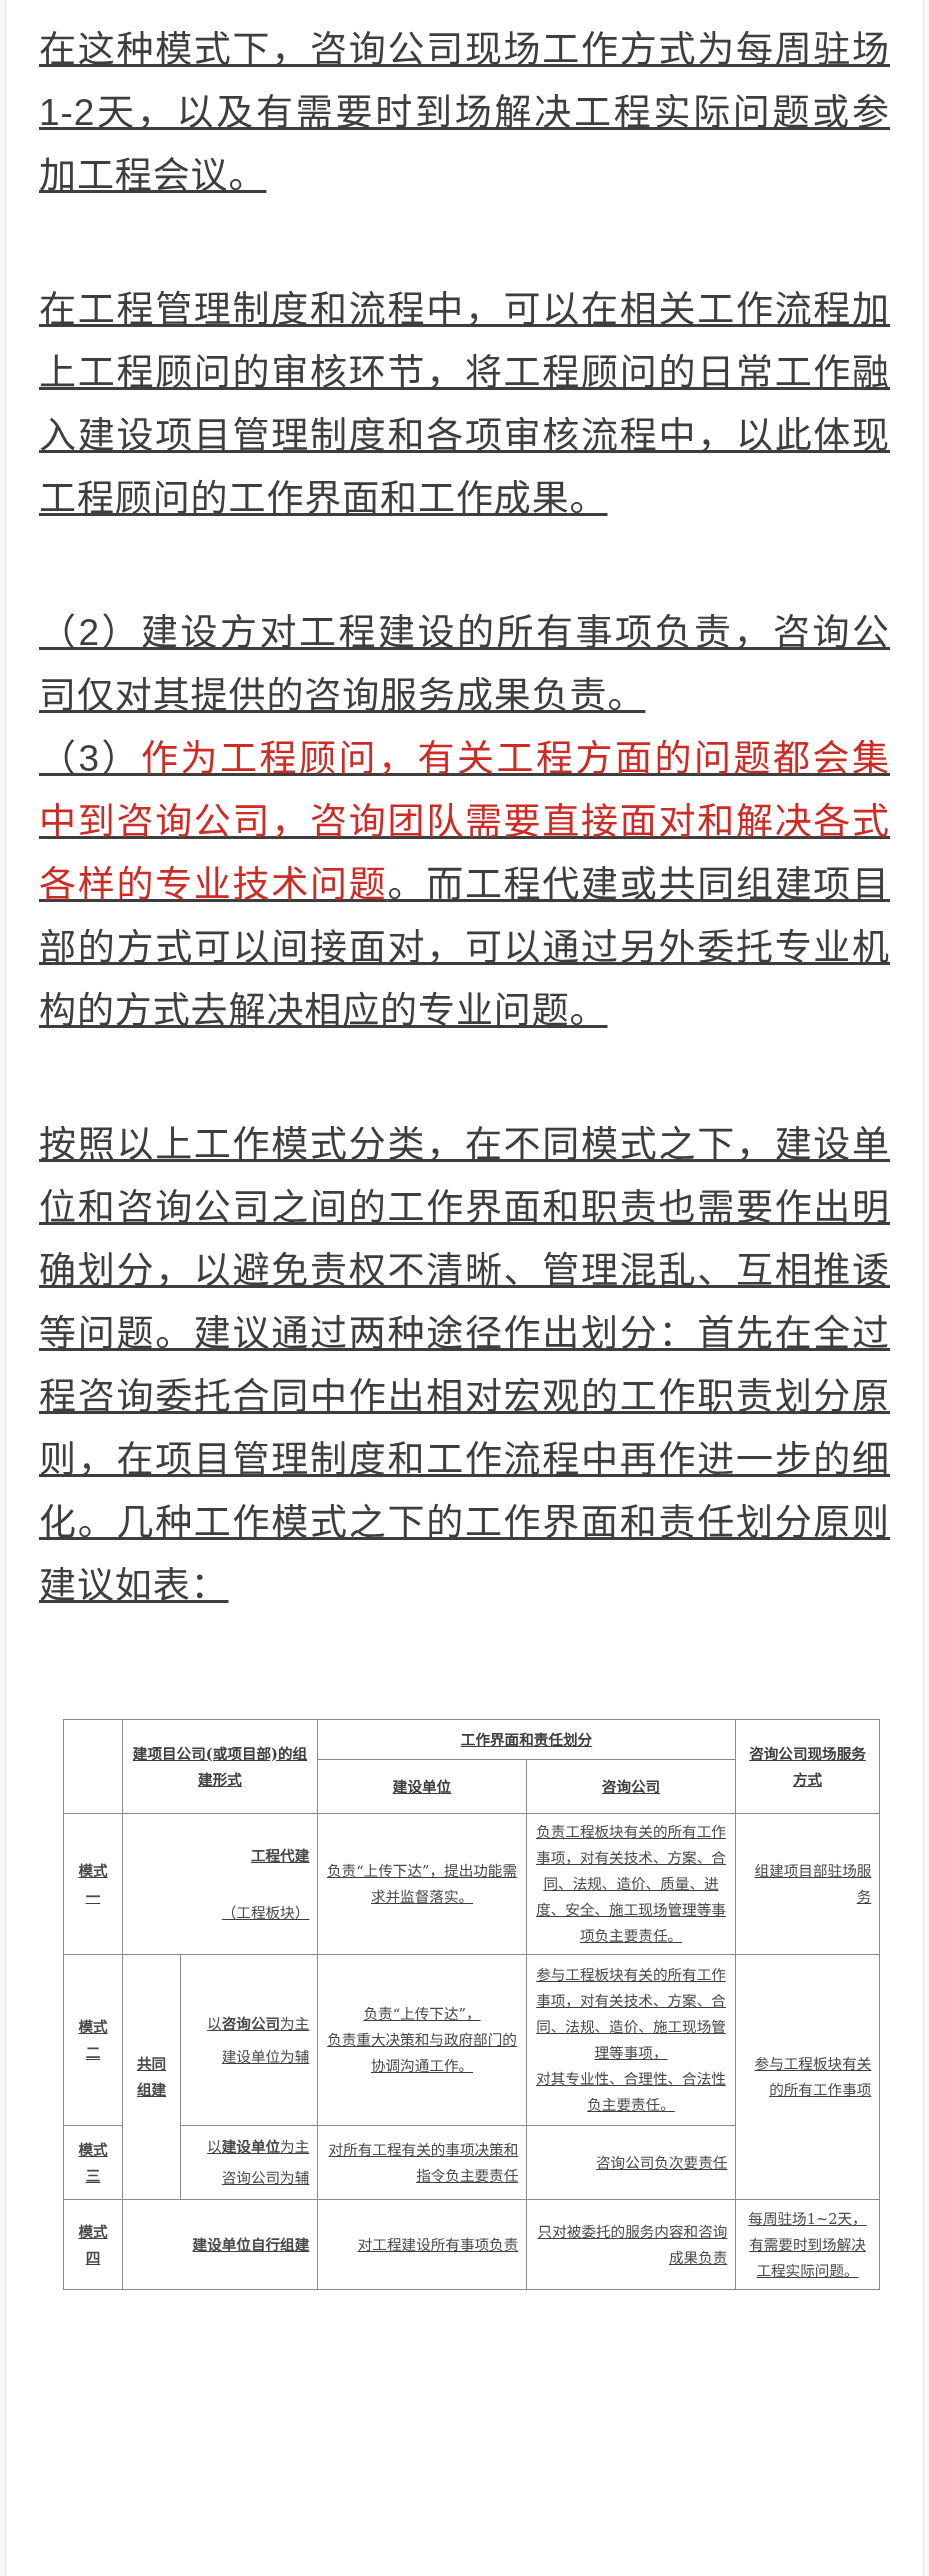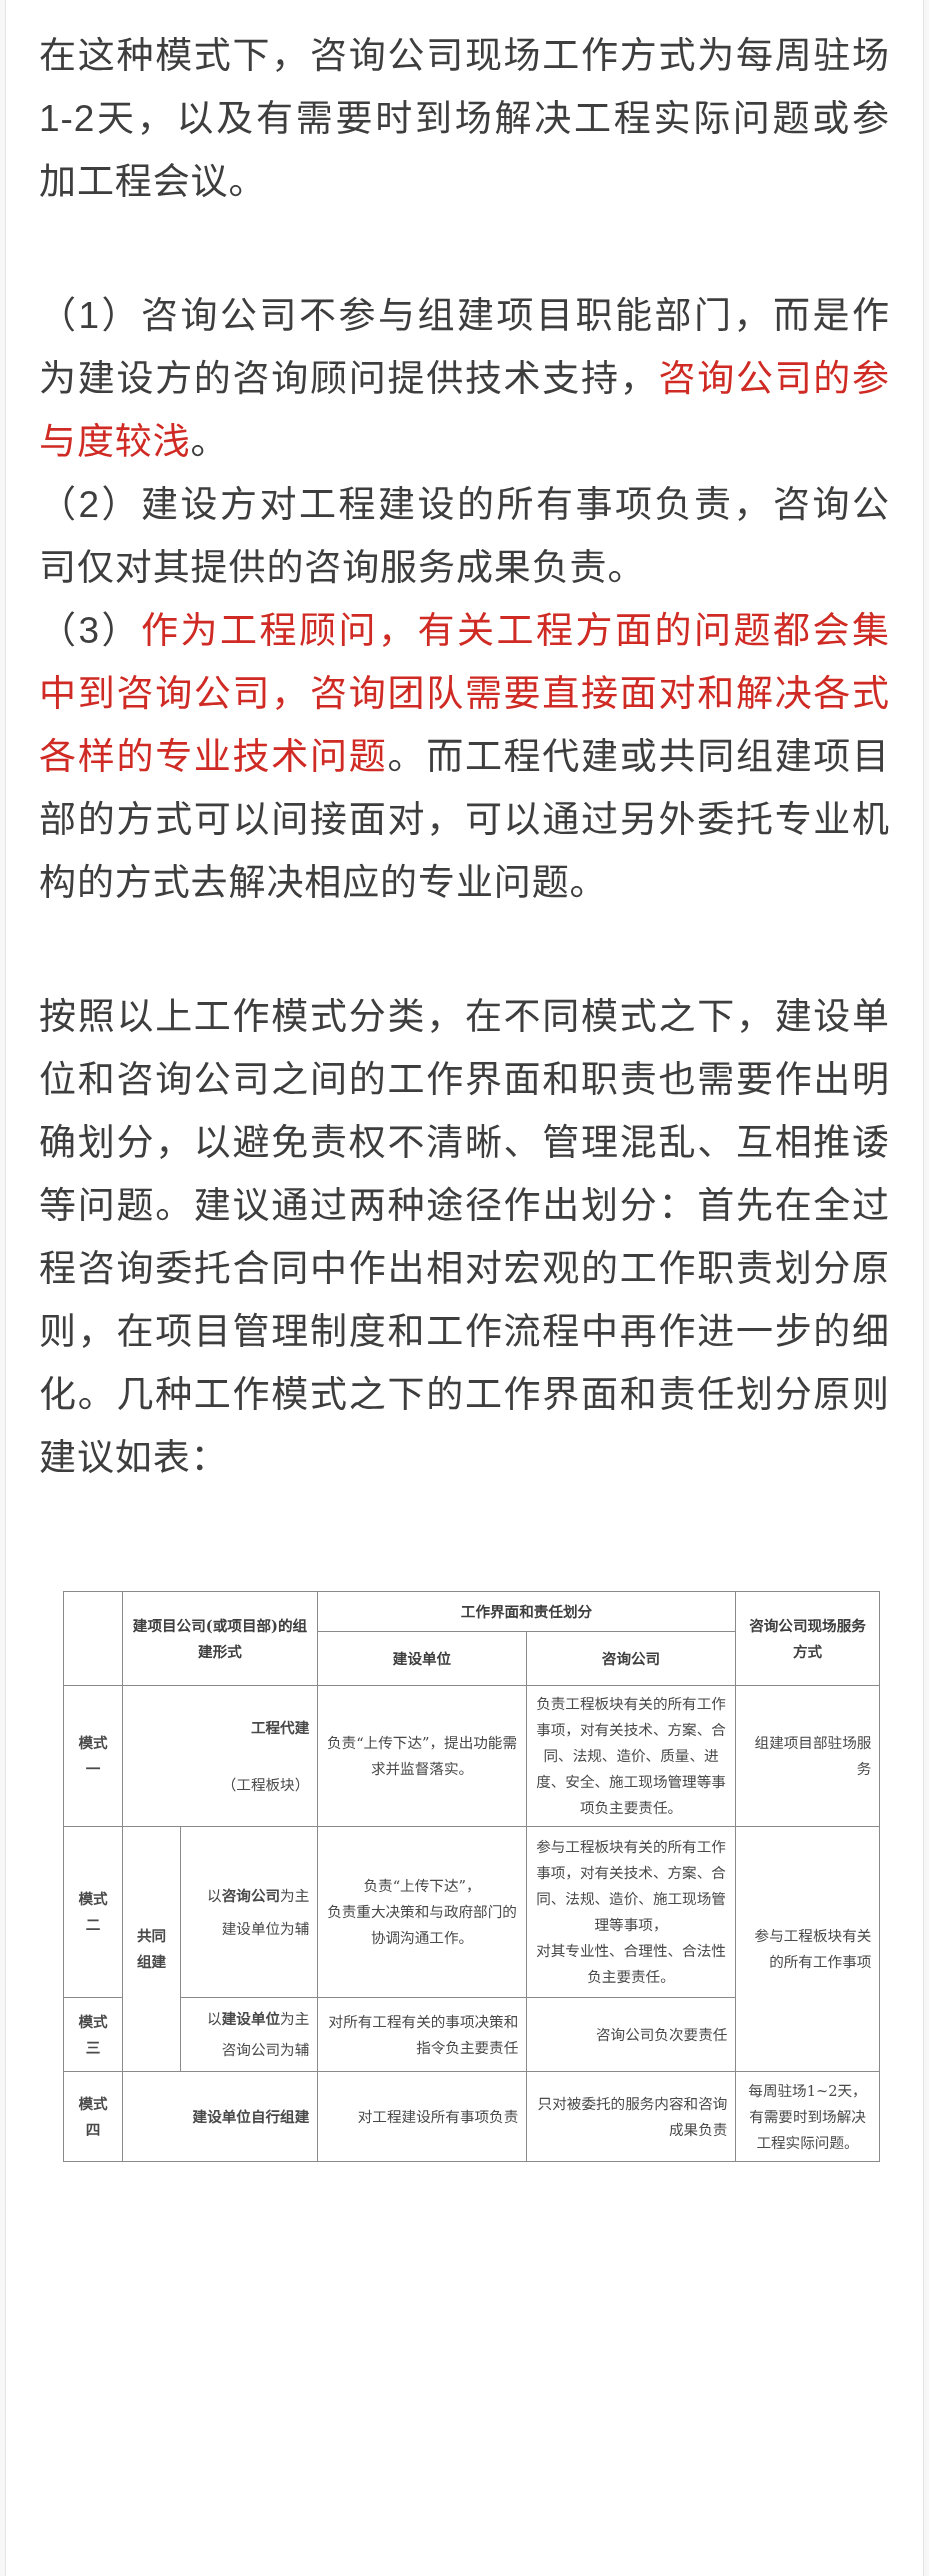--- a/index.html
+++ b/index.html
@@ -10,21 +10,22 @@
     background:#ffffff;
     overflow:hidden;
     font-family:"Liberation Sans","DejaVu Sans",sans-serif;
     color:#3e3e3e;
     box-sizing:border-box;
   }
   .edge{position:absolute;top:0;bottom:0;width:5.2px;background:#f7f7f7;}
   .edge.left{left:0;border-right:0.9px solid #e4e4e4;}
   .edge.right{right:0;border-left:0.9px solid #e4e4e4;}
   .article{
-    padding:24px 39px 0 39px;
+    padding:18px 39px 0 39px;
+    text-decoration:underline;
   }
   .para{
     font-size:37px;
     line-height:63px;
     letter-spacing:0.9px;
     margin:0 0 71px 0;
     text-align:justify;
   }
   .para.tight{margin-bottom:0;}
   .group{margin:0 0 71px 0;}
@@ -68,24 +69,24 @@
 <body>
 
 <div class="page">
   <div class="edge left"></div>
   <div class="edge right"></div>
 
   <div class="article">
 
     <p class="para">在这种模式下，咨询公司现场工作方式为每周驻场1-2天，以及有需要时到场解决工程实际问题或参加工程会议。</p>
 
+    <p class="para">在工程管理制度和流程中，可以在相关工作流程加上工程顾问的审核环节，将工程顾问的日常工作融入建设项目管理制度和各项审核流程中，以此体现工程顾问的工作界面和工作成果。</p>
 
     <div class="group">
 
-      <p class="para tight"><span>（1）咨询公司不参与组建项目职能部门，而是作为建设方的咨询顾问提供技术支持，</span><span class="red">咨询公司的参与度较浅</span><span>。</span></p>
 
       <p class="para tight">（2）建设方对工程建设的所有事项负责，咨询公司仅对其提供的咨询服务成果负责。</p>
 
       <p class="para tight"><span>（3）</span><span class="red">作为工程顾问，有关工程方面的问题都会集中到咨询公司，咨询团队需要直接面对和解决各式各样的专业技术问题</span><span>。而工程代建或共同组建项目部的方式可以间接面对，可以通过另外委托专业机构的方式去解决相应的专业问题。</span></p>
     </div>
 
     <p class="para tight">按照以上工作模式分类，在不同模式之下，建设单位和咨询公司之间的工作界面和职责也需要作出明确划分，以避免责权不清晰、管理混乱、互相推诿等问题。建议通过两种途径作出划分：首先在全过程咨询委托合同中作出相对宏观的工作职责划分原则，在项目管理制度和工作流程中再作进一步的细化。几种工作模式之下的工作界面和责任划分原则建议如表：</p>
 
     <div class="table-wrap">
       <table class="modes">

